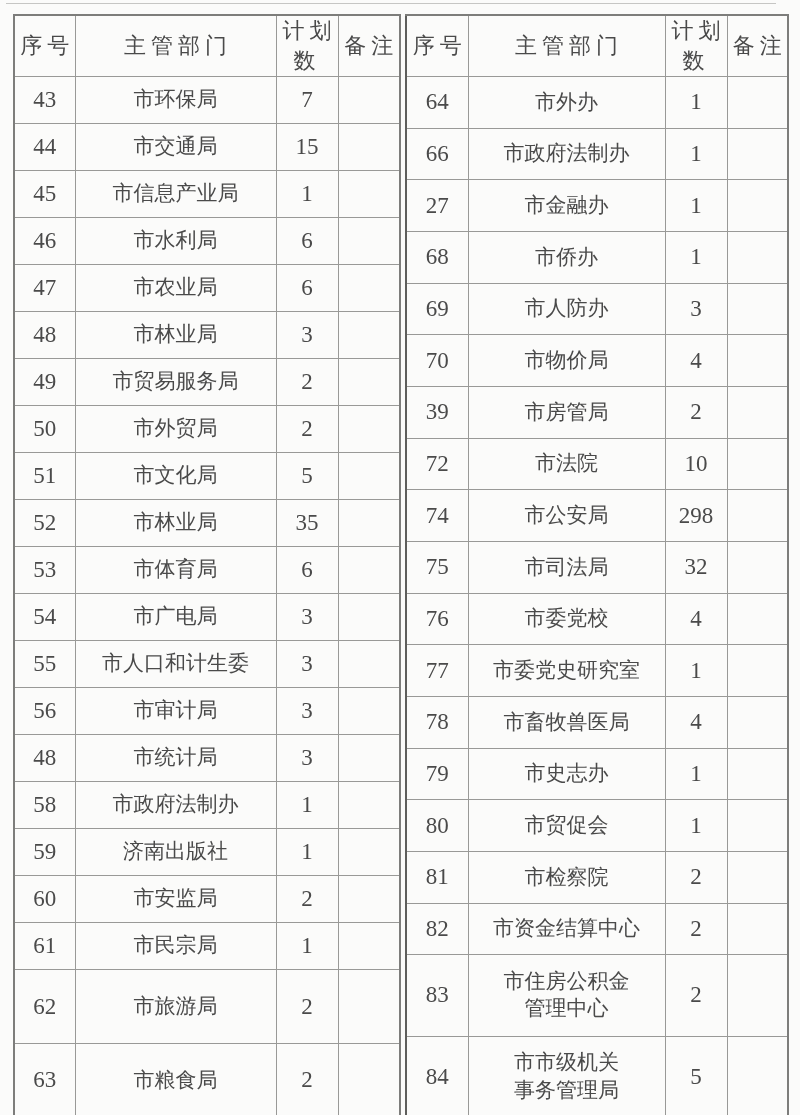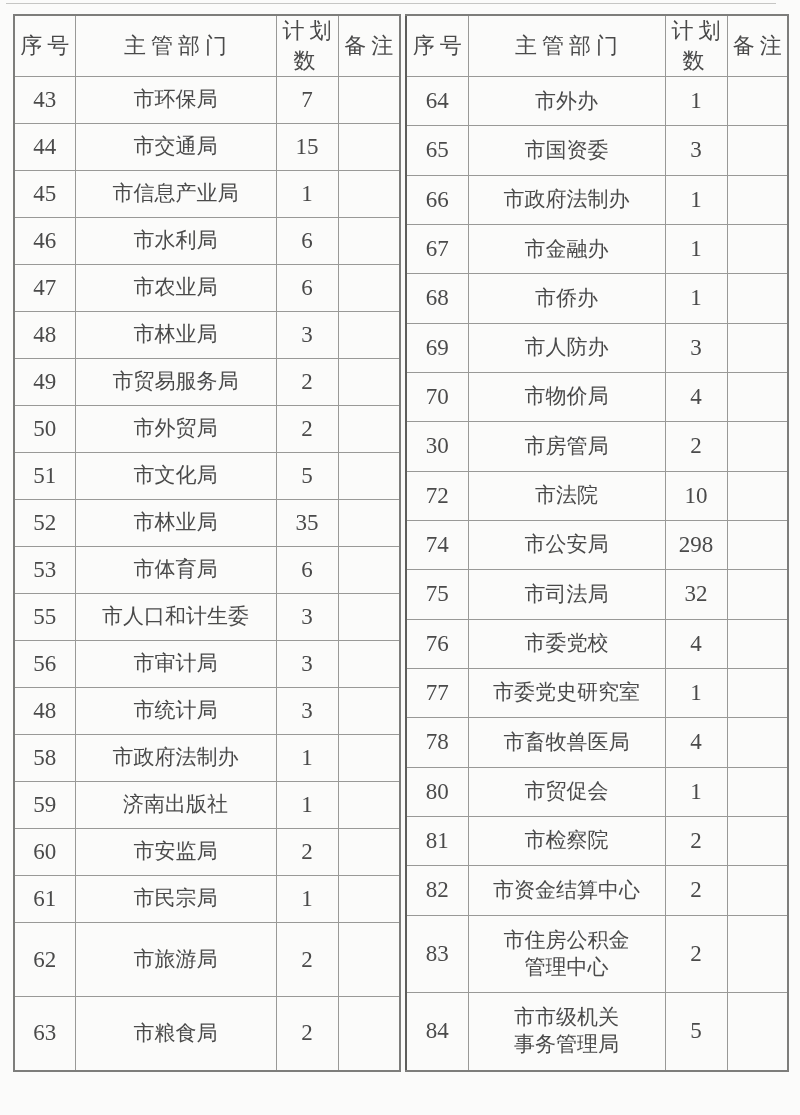--- a/index.html
+++ b/index.html
@@ -118,20 +118,26 @@
             <td data-name="plan-count-cell">35</td>
             <td data-name="note-cell"></td>
           </tr>
           <tr data-name="table-row">
             <td data-name="seq-cell">53</td>
             <td data-name="department-cell">市体育局</td>
             <td data-name="plan-count-cell">6</td>
             <td data-name="note-cell"></td>
           </tr>
           <tr data-name="table-row">
+            <td data-name="seq-cell">54</td>
+            <td data-name="department-cell">市广电局</td>
+            <td data-name="plan-count-cell">3</td>
+            <td data-name="note-cell"></td>
+          </tr>
+          <tr data-name="table-row">
             <td data-name="seq-cell">55</td>
             <td data-name="department-cell">市人口和计生委</td>
             <td data-name="plan-count-cell">3</td>
             <td data-name="note-cell"></td>
           </tr>
           <tr data-name="table-row">
             <td data-name="seq-cell">56</td>
             <td data-name="department-cell">市审计局</td>
             <td data-name="plan-count-cell">3</td>
             <td data-name="note-cell"></td>
@@ -197,33 +203,27 @@
         </tr>
       </thead>
       <tbody id="tbody-right" data-name="table-body-right">
           <tr data-name="table-row">
             <td data-name="seq-cell">64</td>
             <td data-name="department-cell">市外办</td>
             <td data-name="plan-count-cell">1</td>
             <td data-name="note-cell"></td>
           </tr>
           <tr data-name="table-row">
-            <td data-name="seq-cell">65</td>
-            <td data-name="department-cell">市国资委</td>
-            <td data-name="plan-count-cell">3</td>
-            <td data-name="note-cell"></td>
-          </tr>
-          <tr data-name="table-row">
             <td data-name="seq-cell">66</td>
             <td data-name="department-cell">市政府法制办</td>
             <td data-name="plan-count-cell">1</td>
             <td data-name="note-cell"></td>
           </tr>
           <tr data-name="table-row">
-            <td data-name="seq-cell">67</td>
+            <td data-name="seq-cell">27</td>
             <td data-name="department-cell">市金融办</td>
             <td data-name="plan-count-cell">1</td>
             <td data-name="note-cell"></td>
           </tr>
           <tr data-name="table-row">
             <td data-name="seq-cell">68</td>
             <td data-name="department-cell">市侨办</td>
             <td data-name="plan-count-cell">1</td>
             <td data-name="note-cell"></td>
           </tr>
@@ -233,21 +233,21 @@
             <td data-name="plan-count-cell">3</td>
             <td data-name="note-cell"></td>
           </tr>
           <tr data-name="table-row">
             <td data-name="seq-cell">70</td>
             <td data-name="department-cell">市物价局</td>
             <td data-name="plan-count-cell">4</td>
             <td data-name="note-cell"></td>
           </tr>
           <tr data-name="table-row">
-            <td data-name="seq-cell">30</td>
+            <td data-name="seq-cell">39</td>
             <td data-name="department-cell">市房管局</td>
             <td data-name="plan-count-cell">2</td>
             <td data-name="note-cell"></td>
           </tr>
           <tr data-name="table-row">
             <td data-name="seq-cell">72</td>
             <td data-name="department-cell">市法院</td>
             <td data-name="plan-count-cell">10</td>
             <td data-name="note-cell"></td>
           </tr>
@@ -272,20 +272,26 @@
           <tr data-name="table-row">
             <td data-name="seq-cell">77</td>
             <td data-name="department-cell">市委党史研究室</td>
             <td data-name="plan-count-cell">1</td>
             <td data-name="note-cell"></td>
           </tr>
           <tr data-name="table-row">
             <td data-name="seq-cell">78</td>
             <td data-name="department-cell">市畜牧兽医局</td>
             <td data-name="plan-count-cell">4</td>
+            <td data-name="note-cell"></td>
+          </tr>
+          <tr data-name="table-row">
+            <td data-name="seq-cell">79</td>
+            <td data-name="department-cell">市史志办</td>
+            <td data-name="plan-count-cell">1</td>
             <td data-name="note-cell"></td>
           </tr>
           <tr data-name="table-row">
             <td data-name="seq-cell">80</td>
             <td data-name="department-cell">市贸促会</td>
             <td data-name="plan-count-cell">1</td>
             <td data-name="note-cell"></td>
           </tr>
           <tr data-name="table-row">
             <td data-name="seq-cell">81</td>

